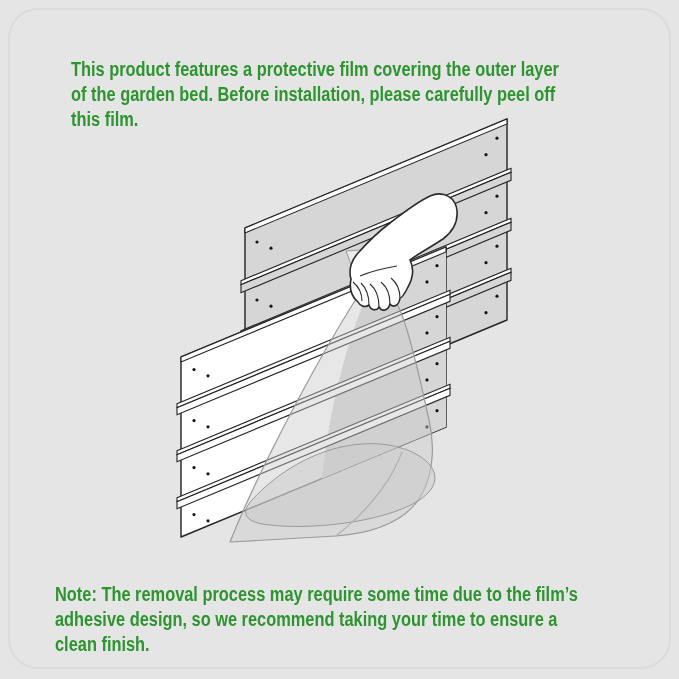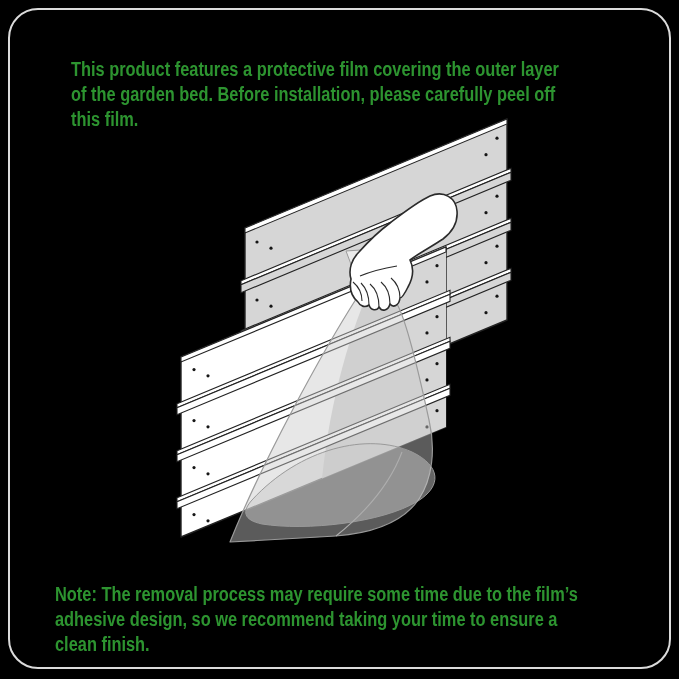--- a/index.html
+++ b/index.html
@@ -17,21 +17,21 @@
     transform:scaleX(0.84);
     transform-origin:left top;
   }
   .caption-top{left:71px;top:37px;}
   .caption-note{left:55px;top:562px;}
   .art{position:absolute;left:0;top:0;}
 </style>
 </head>
 <body>
 
-<div class="page" style="background: #000000;">
+<div class="page" style="background: #e5e5e5;">
 
   <div class="card-border" style="border-color: rgb(219, 219, 219);"></div>
 
   <p class="caption caption-top" style="color: rgb(45, 148, 48);">This product features a protective film covering the outer layer
 of the garden bed. Before installation, please carefully peel off
 this film.</p>
 
   <svg class="art" id="art" width="679" height="679" viewBox="0 0 679 679" role="img">
 
     <g id="back-panel-slot">

